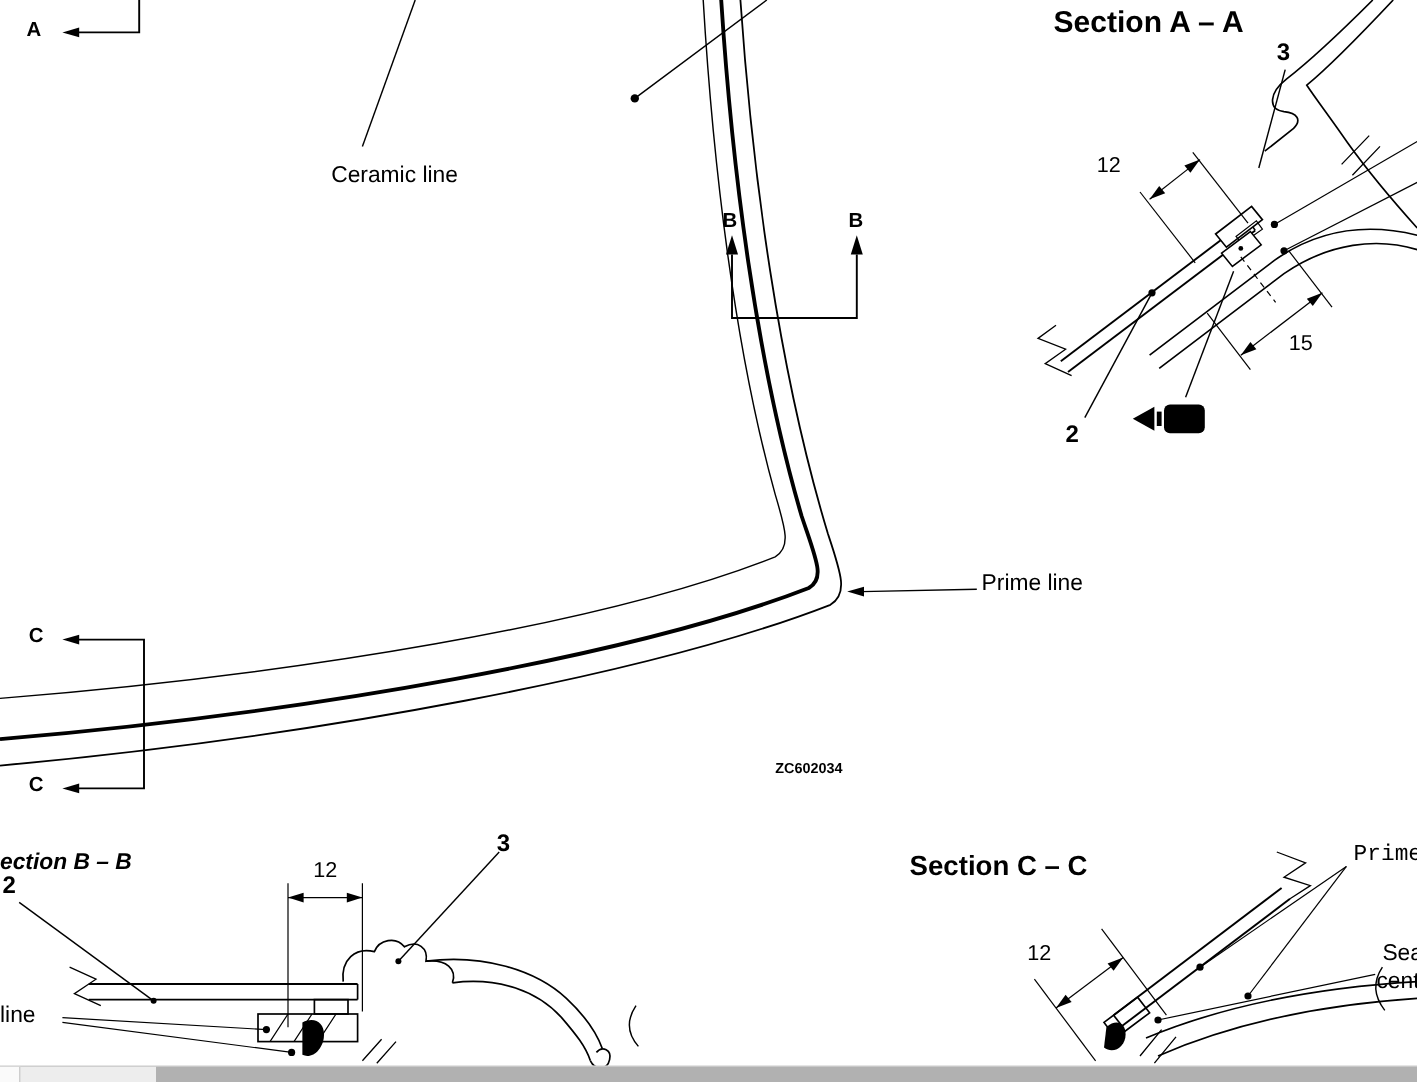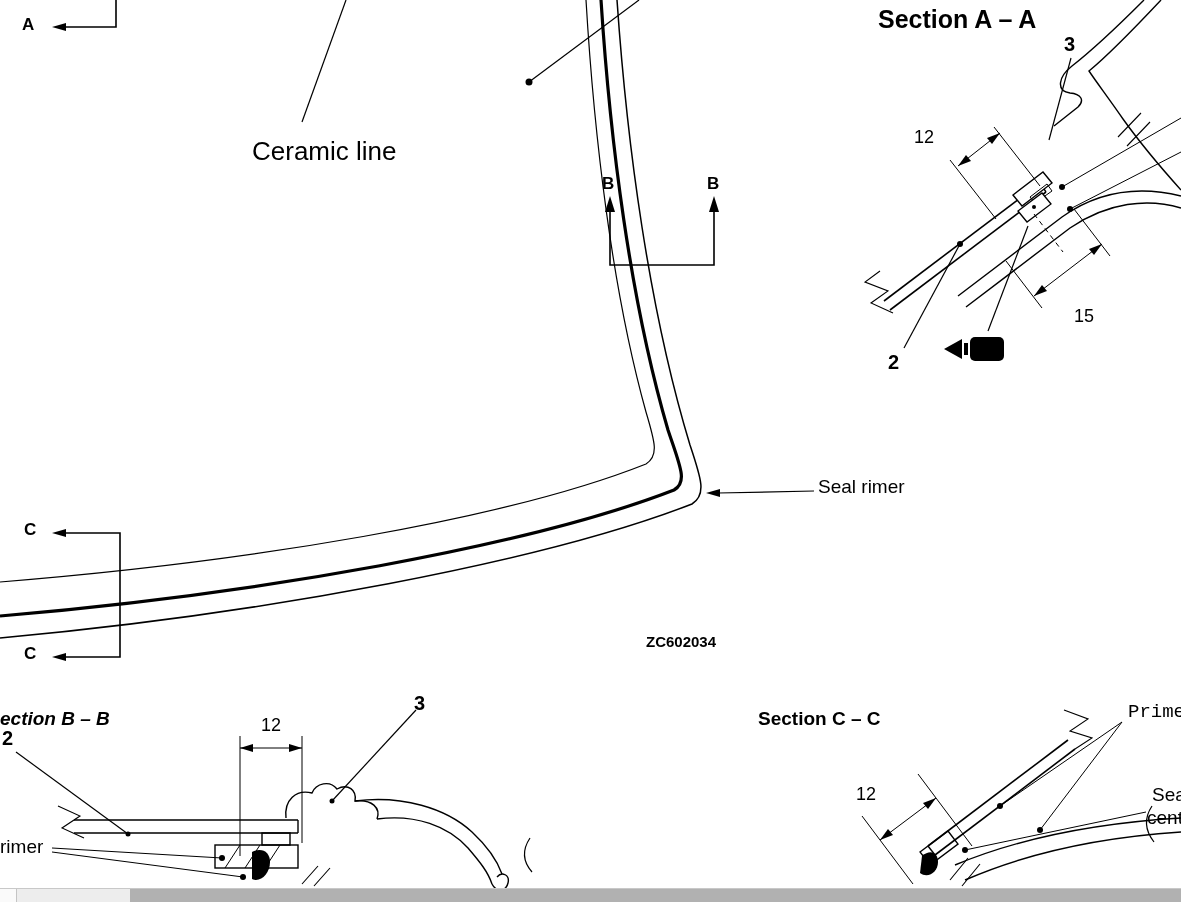--- a/index.html
+++ b/index.html
@@ -163,41 +163,41 @@
       <path d="M 1122 722 L 1000 806" stroke-width="1"></path>
       <circle cx="1000" cy="806" r="3" fill="currentColor" stroke="none"></circle>
       <path d="M 1122 722 L 1040 830" stroke-width="1"></path>
       <circle cx="1040" cy="830" r="3" fill="currentColor" stroke="none"></circle>
       <path d="M 1146 812 L 965 850" stroke-width="1"></path>
       <circle cx="965" cy="850" r="3" fill="currentColor" stroke="none"></circle>
     </g>
   </svg>
 
   <div class="lbl b" style="left:22px;top:16px;font-size:17px;">A</div>
-  <div class="lbl" style="left:252px;top:137px;font-size:26px;">Ceramic line</div>
+  <div class="lbl" style="left:276px;top:137px;font-size:19px;">Ceramic line</div>
   <div class="lbl b" style="left:602px;top:175px;font-size:17px;">B</div>
   <div class="lbl b" style="left:707px;top:175px;font-size:17px;">B</div>
-  <div class="lbl" style="left:818px;top:477px;font-size:19px;">Seal rimer</div>
+  <div class="lbl" style="left:818px;top:477px;font-size:19px;">Prime line</div>
   <div class="lbl b" style="left:24px;top:521px;font-size:17px;">C</div>
   <div class="lbl b" style="left:24px;top:645px;font-size:17px;">C</div>
-  <div class="lbl b" style="left:646px;top:634px;font-size:15px;">ZC602034</div>
+  <div class="lbl b" style="left:646px;top:634px;font-size:12px;">ZC602034</div>
 
   <div class="lbl b" style="left:878px;top:6px;font-size:25px;">Section A – A</div>
   <div class="lbl b" style="left:1064px;top:33px;font-size:20px;">3</div>
   <div class="lbl" style="left:914px;top:128px;font-size:18px;">12</div>
-  <div class="lbl" style="left:1074px;top:277px;font-size:18px;margin-top:30px;">15</div>
+  <div class="lbl" style="left:1074px;top:277px;font-size:18px;">15</div>
   <div class="lbl b" style="left:888px;top:351px;font-size:20px;">2</div>
 
   <div class="lbl b" style="left:0px;top:709px;font-size:19px;font-style:italic;">ection B – B</div>
   <div class="lbl b" style="left:2px;top:727px;font-size:20px;">2</div>
   <div class="lbl" style="left:261px;top:716px;font-size:18px;">12</div>
   <div class="lbl b" style="left:414px;top:692px;font-size:20px;">3</div>
-  <div class="lbl" style="left:0px;top:837px;font-size:19px;">rimer</div>
-
-  <div class="lbl b" style="left:758px;top:709px;font-size:19px;">Section C – C</div>
+  <div class="lbl" style="left:0px;top:837px;font-size:19px;">line</div>
+
+  <div class="lbl b" style="left:758px;top:709px;font-size:23px;">Section C – C</div>
   <div class="lbl" style="left:856px;top:785px;font-size:18px;">12</div>
   <div class="lbl" style="left:1128px;top:702px;font-size:19px;font-family:Liberation Mono, monospace;">Prime</div>
   <div class="lbl" style="left:1152px;top:785px;font-size:19px;">Sea</div>
   <div class="lbl" style="left:1147px;top:808px;font-size:19px;">cent</div>
 
   <div class="scrollbar">
     <div class="scroll-btn"></div>
     <div class="scroll-thumb"></div>
   </div>
 

